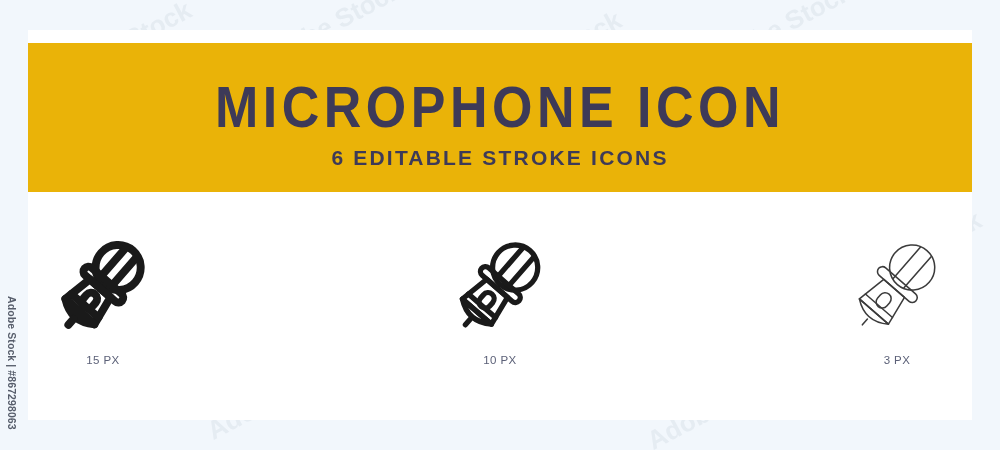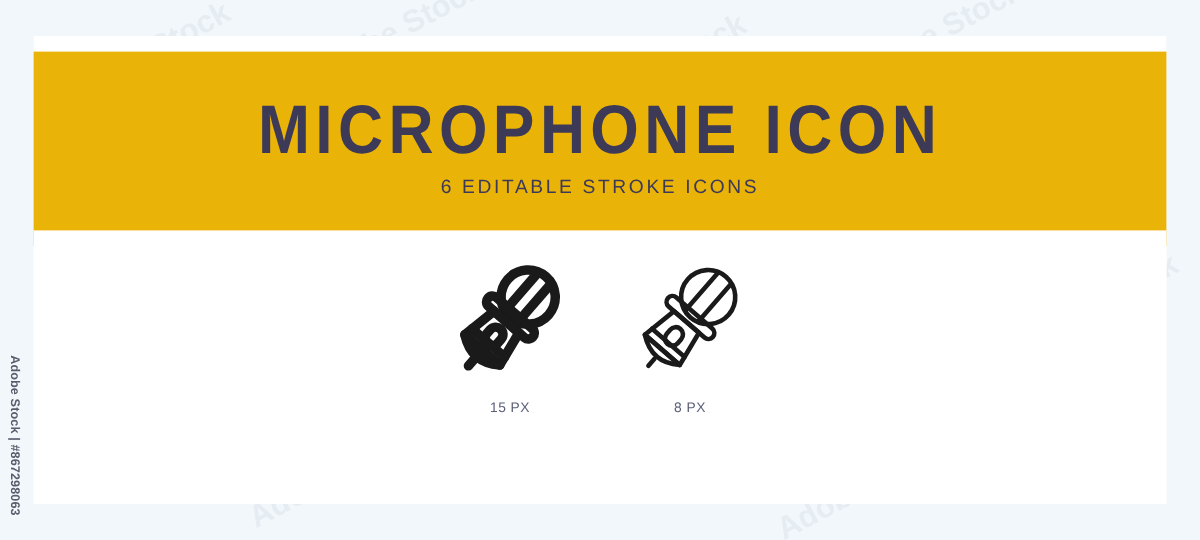--- a/index.html
+++ b/index.html
@@ -67,40 +67,40 @@
     font-size: 52px;
     font-weight: bold;
     color: #3d3a58;
     letter-spacing: 4.5px;
     line-height: 1;
     margin: 0 0 14px 0;
     text-align: center;
     transform: scaleY(1.1);
   }
   #banner-subtitle {
-    font-size: 16px;
-    font-weight: normal;
+    font-size: 21px;
+    font-weight: bold;
     color: #3d3a58;
     letter-spacing: 2.2px;
     line-height: 1;
     margin: 0;
     text-align: center;
   }
 
   
   #icon-grid {
     position: absolute;
     left: 0;
     top: 162px;
     width: 944px;
     height: 228px;
     display: flex;
     align-items: flex-start;
-    justify-content: center;
-    padding-top: 18px;
+    justify-content: space-between;
+    padding-top: 38px;
     box-sizing: border-box;
     background: #ffffff;
   }
   .icon-cell {
     width: 150px;
     display: flex;
     flex-direction: column;
     align-items: center;
   }
   .icon-art {
@@ -176,21 +176,21 @@
         <path d="M32.5 82 Q50 95 67.5 82 Z"></path>
 
         <path d="M50 91 L50 98"></path>
       </g>
     </g>
   </svg>
           <div class="icon-label">15 PX</div>
         </div>
         <div class="icon-cell">
   <svg class="icon-art" viewBox="0 0 100 100" style="opacity:1">
-    <g fill="none" stroke="#1a1a1a" stroke-width="3.5" stroke-linecap="round" stroke-linejoin="round">
+    <g fill="none" stroke="#1a1a1a" stroke-width="4.8" stroke-linecap="round" stroke-linejoin="round">
 
       <g transform="rotate(41 50 50)">
 
         <circle cx="50" cy="29" r="20.5"></circle>
 
         <line x1="43.5" y1="10.2" x2="43.5" y2="47.8"></line>
         <line x1="56.5" y1="10.2" x2="56.5" y2="47.8"></line>
 
         <rect x="27.5" y="45" width="45" height="9" rx="4.5"></rect>
 
@@ -199,18 +199,45 @@
         <rect x="44.5" y="61" width="11" height="15" rx="5.5"></rect>
 
         <line x1="33.7" y1="75" x2="66.3" y2="75"></line>
 
         <path d="M32.5 82 Q50 95 67.5 82 Z"></path>
 
         <path d="M50 91 L50 98"></path>
       </g>
     </g>
   </svg>
-          <div class="icon-label">8 PX</div>
+          <div class="icon-label">10 PX</div>
+        </div>
+        <div class="icon-cell">
+  <svg class="icon-art" viewBox="0 0 100 100" style="opacity:0.85">
+    <g fill="none" stroke="#1a1a1a" stroke-width="1.4" stroke-linecap="round" stroke-linejoin="round">
+
+      <g transform="rotate(41 50 50)">
+
+        <circle cx="50" cy="29" r="20.5"></circle>
+
+        <line x1="43.5" y1="10.2" x2="43.5" y2="47.8"></line>
+        <line x1="56.5" y1="10.2" x2="56.5" y2="47.8"></line>
+
+        <rect x="27.5" y="45" width="45" height="9" rx="4.5"></rect>
+
+        <path d="M37.5 54 L32.5 82 L67.5 82 L62.5 54 Z"></path>
+
+        <rect x="44.5" y="61" width="11" height="15" rx="5.5"></rect>
+
+        <line x1="33.7" y1="75" x2="66.3" y2="75"></line>
+
+        <path d="M32.5 82 Q50 95 67.5 82 Z"></path>
+
+        <path d="M50 91 L50 98"></path>
+      </g>
+    </g>
+  </svg>
+          <div class="icon-label">3 PX</div>
         </div>
       </div>
 
   </div>
 </div>
 
 </body></html>

